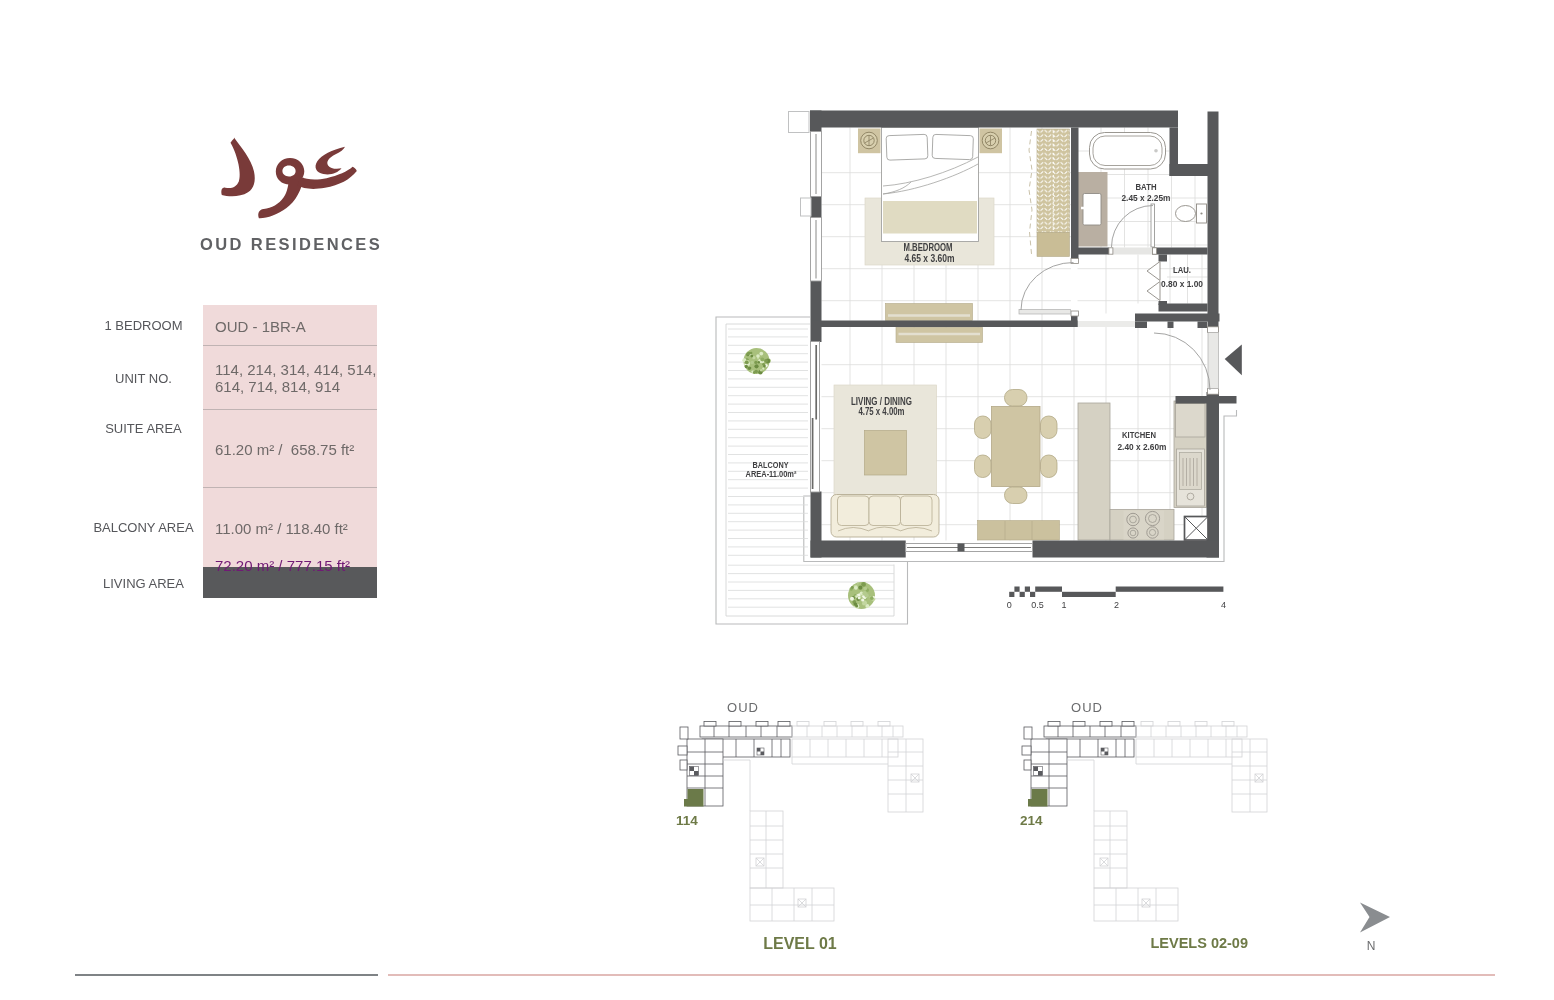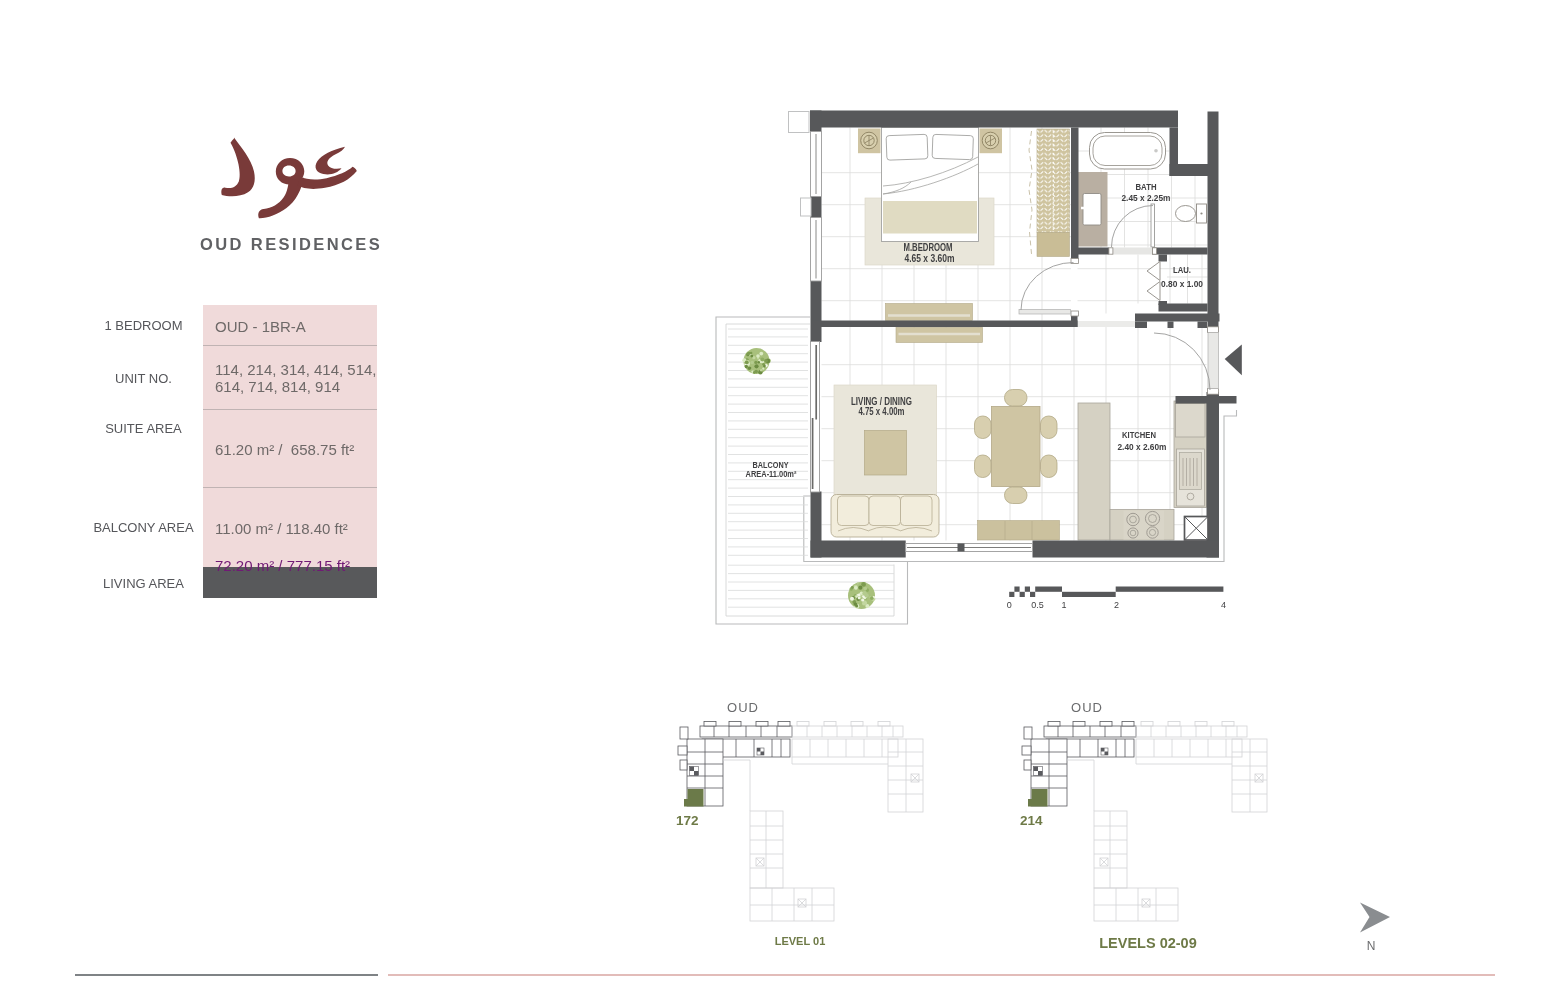--- a/index.html
+++ b/index.html
@@ -585,27 +585,27 @@
 <rect x="798" y="899" width="8" height="8"></rect>
       <path d="M798,899 L806,907 M806,899 L798,907"></path>
 <path d="M723,760 H750 M750,760 V811 M792,757 V764 H888"></path>
 </g>
 </svg>
 
 <div class="abs" style="left:693px;top:700px;width:100px;text-align:center;color:#6a6b6d;font-size:13px;letter-spacing:1px">OUD</div>
 
 <div class="abs" style="left:1037px;top:700px;width:100px;text-align:center;color:#6a6b6d;font-size:13px;letter-spacing:1px">OUD</div>
 
-<div class="abs" style="left:676px;top:813px;color:#6e7a47;font-size:13.5px;font-weight:bold">172</div>
+<div class="abs" style="left:676px;top:813px;color:#6e7a47;font-size:13.5px;font-weight:bold">114</div>
 
 <div class="abs" style="left:1020px;top:813px;color:#6e7a47;font-size:13.5px;font-weight:bold">214</div>
 
-<div class="abs" style="left:700px;top:935px;width:200px;text-align:center;color:#6e7a47;font-size:11px;font-weight:bold">LEVEL 01</div>
-
-<div class="abs" style="left:1048px;top:935px;width:200px;text-align:center;color:#6e7a47;font-size:14.5px;font-weight:bold">LEVELS 02-09</div>
+<div class="abs" style="left:700px;top:935px;width:200px;text-align:center;color:#6e7a47;font-size:16px;font-weight:bold">LEVEL 01</div>
+
+<div class="abs" style="left:1048px;top:935px;width:200px;text-align:right;color:#6e7a47;font-size:14.5px;font-weight:bold">LEVELS 02-09</div>
 
 <svg class="abs" style="left:1350px;top:895px" width="50" height="60" viewBox="0 0 50 60">
 <polygon points="10,7.5 40,22 10,37.5 19.5,22" fill="#8a8d90"></polygon>
 <text x="21" y="55" font-family="Liberation Sans" font-size="12" fill="#6a6b6d" text-anchor="middle">N</text>
 </svg>
 
 <div class="abs" style="left:75px;top:973.5px;width:303px;height:2.5px;background:#7f8386"></div>
 
 <div class="abs" style="left:388px;top:973.5px;width:1107px;height:2.5px;background:#e2bcb9"></div>
 

